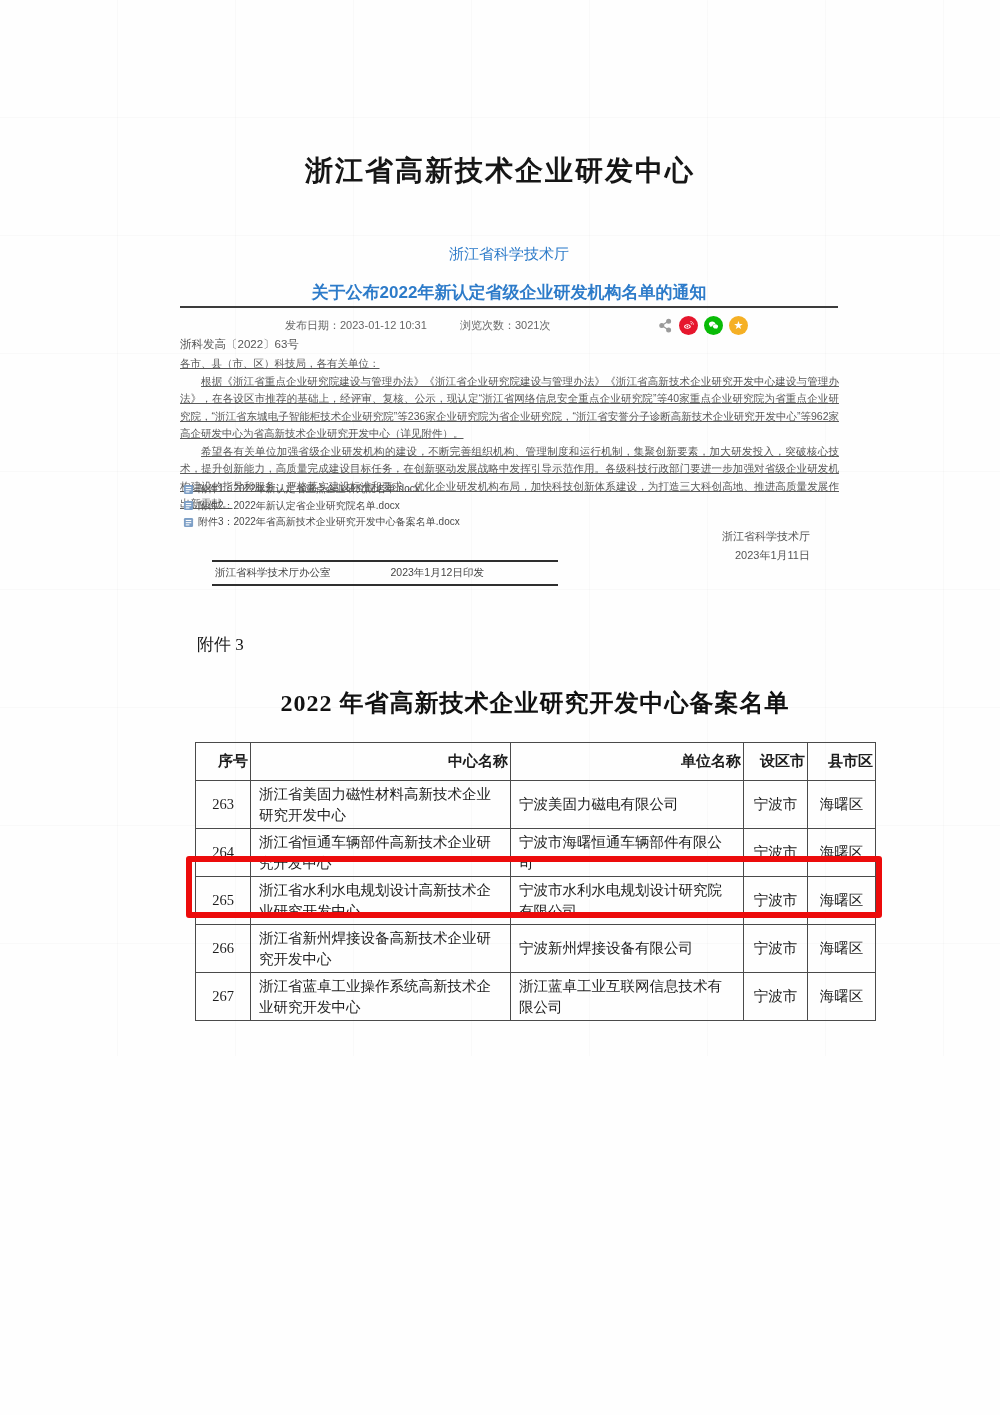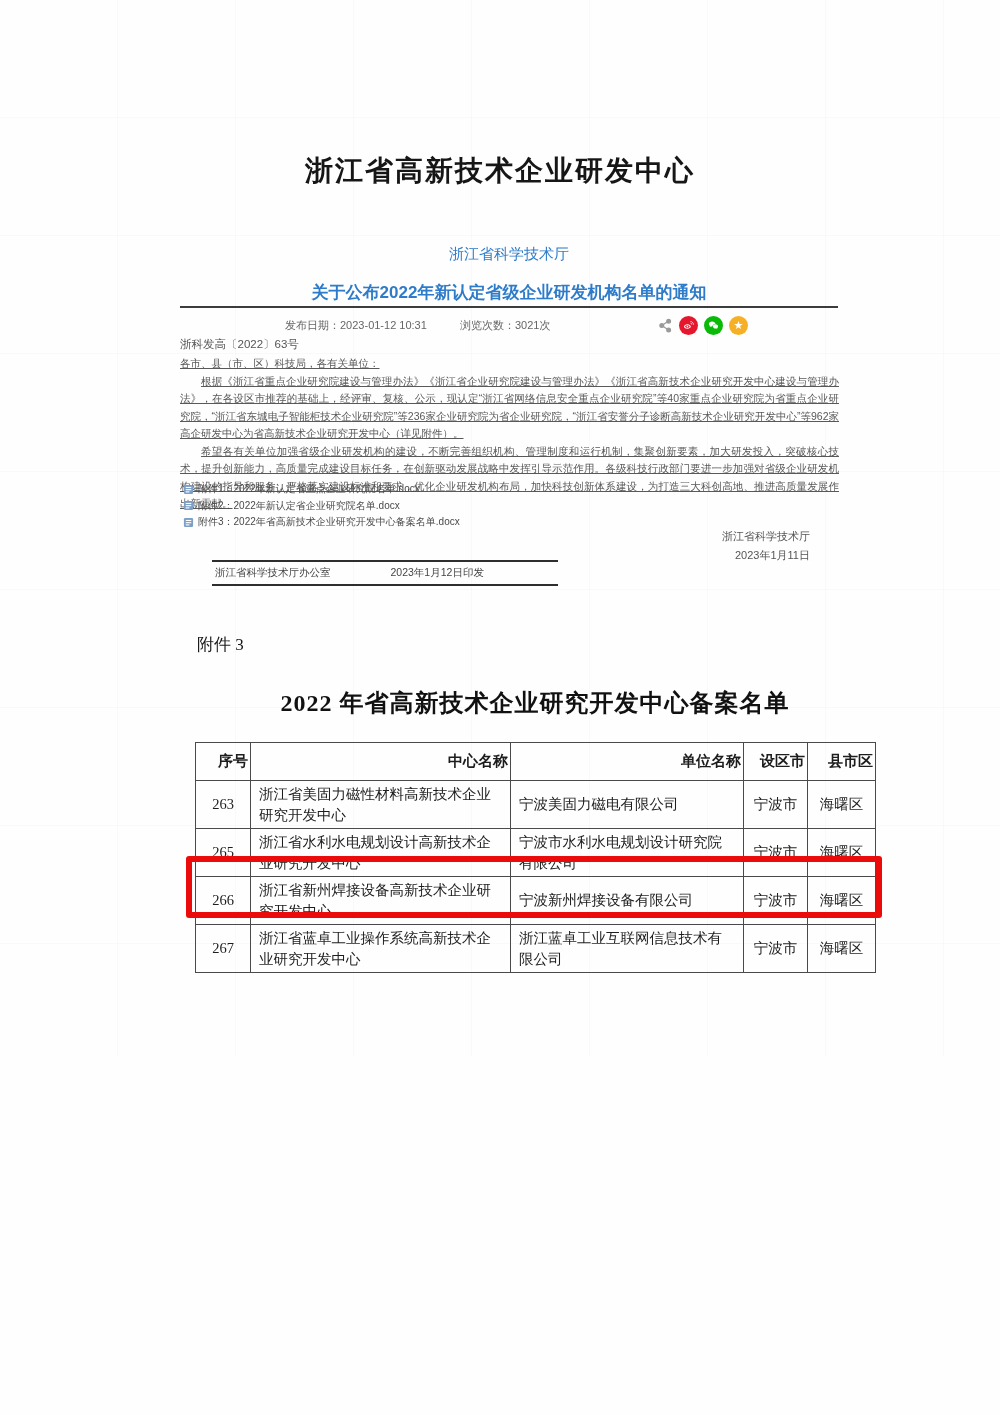--- a/index.html
+++ b/index.html
@@ -229,20 +229,27 @@
     </thead>
     <tbody>
       <tr>
         <td class="c-no">263</td>
         <td class="c-center">浙江省美固力磁性材料高新技术企业研究开发中心</td>
         <td class="c-company">宁波美固力磁电有限公司</td>
         <td class="c-city">宁波市</td>
         <td class="c-district">海曙区</td>
       </tr>
       <tr>
+        <td class="c-no">264</td>
+        <td class="c-center">浙江省恒通车辆部件高新技术企业研究开发中心</td>
+        <td class="c-company">宁波市海曙恒通车辆部件有限公司</td>
+        <td class="c-city">宁波市</td>
+        <td class="c-district">海曙区</td>
+      </tr>
+      <tr>
         <td class="c-no">265</td>
         <td class="c-center">浙江省水利水电规划设计高新技术企业研究开发中心</td>
         <td class="c-company">宁波市水利水电规划设计研究院有限公司</td>
         <td class="c-city">宁波市</td>
         <td class="c-district">海曙区</td>
       </tr>
       <tr>
         <td class="c-no">266</td>
         <td class="c-center">浙江省新州焊接设备高新技术企业研究开发中心</td>
         <td class="c-company">宁波新州焊接设备有限公司</td>

